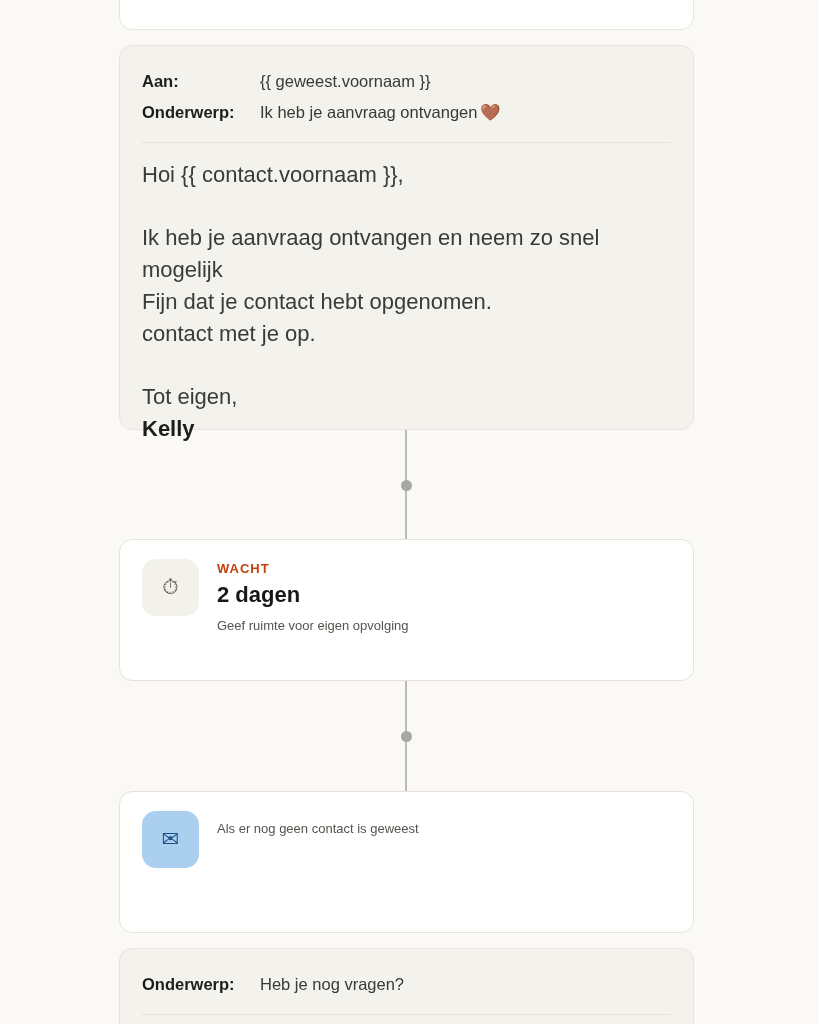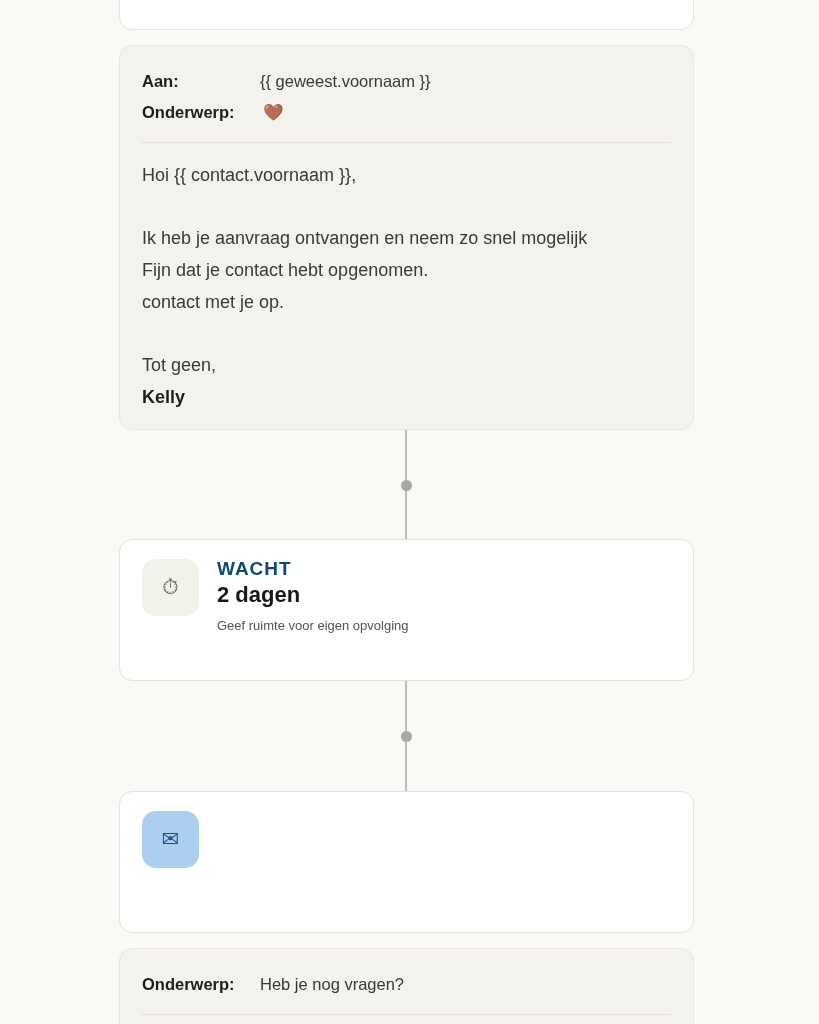--- a/index.html
+++ b/index.html
@@ -92,21 +92,21 @@
     padding-left: 3px;
   }
 
   .mail-divider {
     height: 1px;
     background: #e3e1d8;
     margin: 14px 0 16px 0;
   }
 
   .mail-body {
-    font-size: 18px;
+    font-size: 22px;
     line-height: 32px;
     color: #3a3a36;
   }
   .mail-body p {
     margin: 0;
   }
   .mail-body .spacer {
     height: 31px;
   }
   .mail-body .sig-name {
@@ -149,24 +149,24 @@
   }
   .step-icon.action {
     background: #abcfef;
     color: #1b4f8a;
   }
   .step-text {
     padding-top: 2px;
     min-width: 0;
   }
   .step-kicker {
-    font-size: 19px;
+    font-size: 13px;
     letter-spacing: 1.0px;
     font-weight: 600;
-    color: #0c4a6e;
+    color: #c2410c;
     text-transform: uppercase;
     line-height: 16px;
   }
   .step-title {
     font-size: 22px;
     font-weight: 700;
     color: #181816;
     line-height: 30px;
     margin-top: 3px;
   }
@@ -194,33 +194,34 @@
 
   <div class="card-partial-top"></div>
 
   <div class="email-card" id="email-card-1">
     <div class="mail-head-row">
       <span class="mail-head-label">Aan:</span>
       <span class="mail-head-value">{{ geweest.voornaam }}</span>
     </div>
     <div class="mail-head-row">
       <span class="mail-head-label wide">Onderwerp:</span>
+      <span class="mail-head-value">Ik heb je aanvraag ontvangen</span>
       <span class="heart">🤎</span>
     </div>
 
     <div class="mail-divider"></div>
 
     <div class="mail-body">
       <p>Hoi {{ contact.voornaam }},</p>
       <div class="spacer"></div>
       <p>Ik heb je aanvraag ontvangen en neem zo snel mogelijk</p>
       <p>Fijn dat je contact hebt opgenomen.</p>
       <p>contact met je op.</p>
       <div class="spacer"></div>
-      <p>Tot geen,</p>
+      <p>Tot eigen,</p>
       <p class="sig-name">Kelly</p>
     </div>
   </div>
 
   <div class="connector" id="connector-1"></div>
   <div class="connector-dot" id="dot-1"></div>
 
   <div class="step-card" id="step-card-1">
     <div class="step-icon wait">⏱</div>
     <div class="step-text">
@@ -229,20 +230,21 @@
       <div class="step-desc">Geef ruimte voor eigen opvolging</div>
     </div>
   </div>
 
   <div class="connector" id="connector-2"></div>
   <div class="connector-dot" id="dot-2"></div>
 
   <div class="step-card" id="step-card-2">
     <div class="step-icon action">✉</div>
     <div class="step-text">
+      <div class="step-desc">Als er nog geen contact is geweest</div>
     </div>
   </div>
 
   <div class="email-card" id="email-card-2">
     <div class="mail-head-row">
       <span class="mail-head-label wide">Onderwerp:</span>
       <span class="mail-head-value">Heb je nog vragen?</span>
     </div>
     <div class="mail-divider"></div>
   </div>

